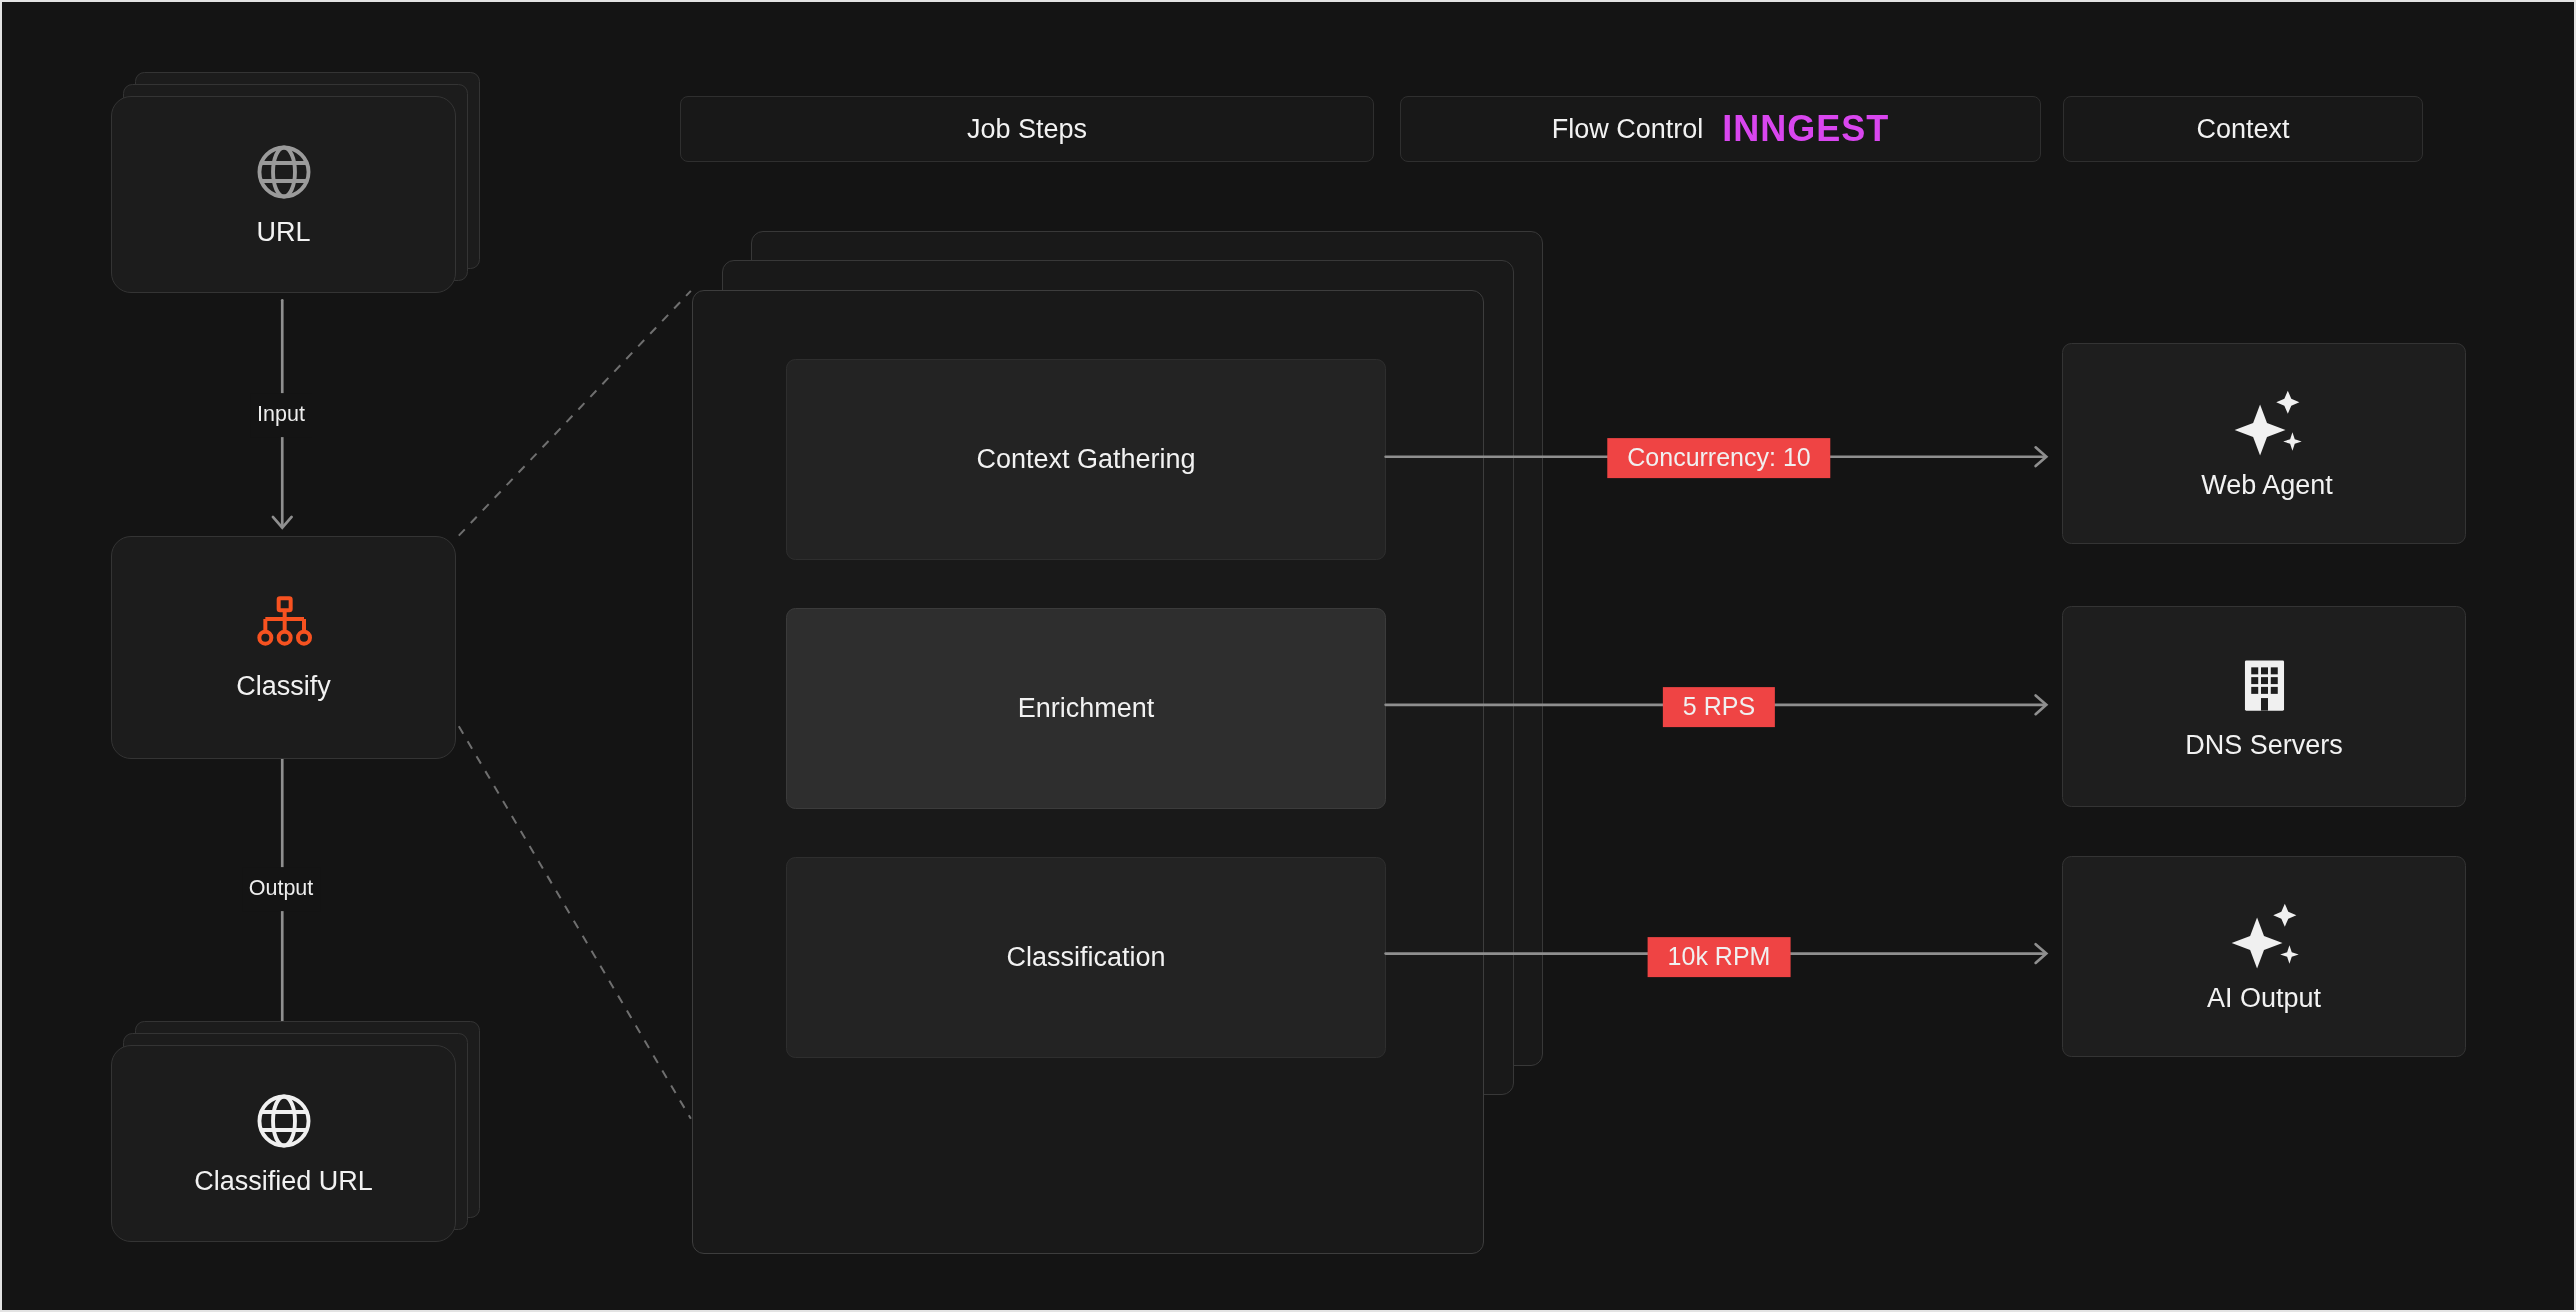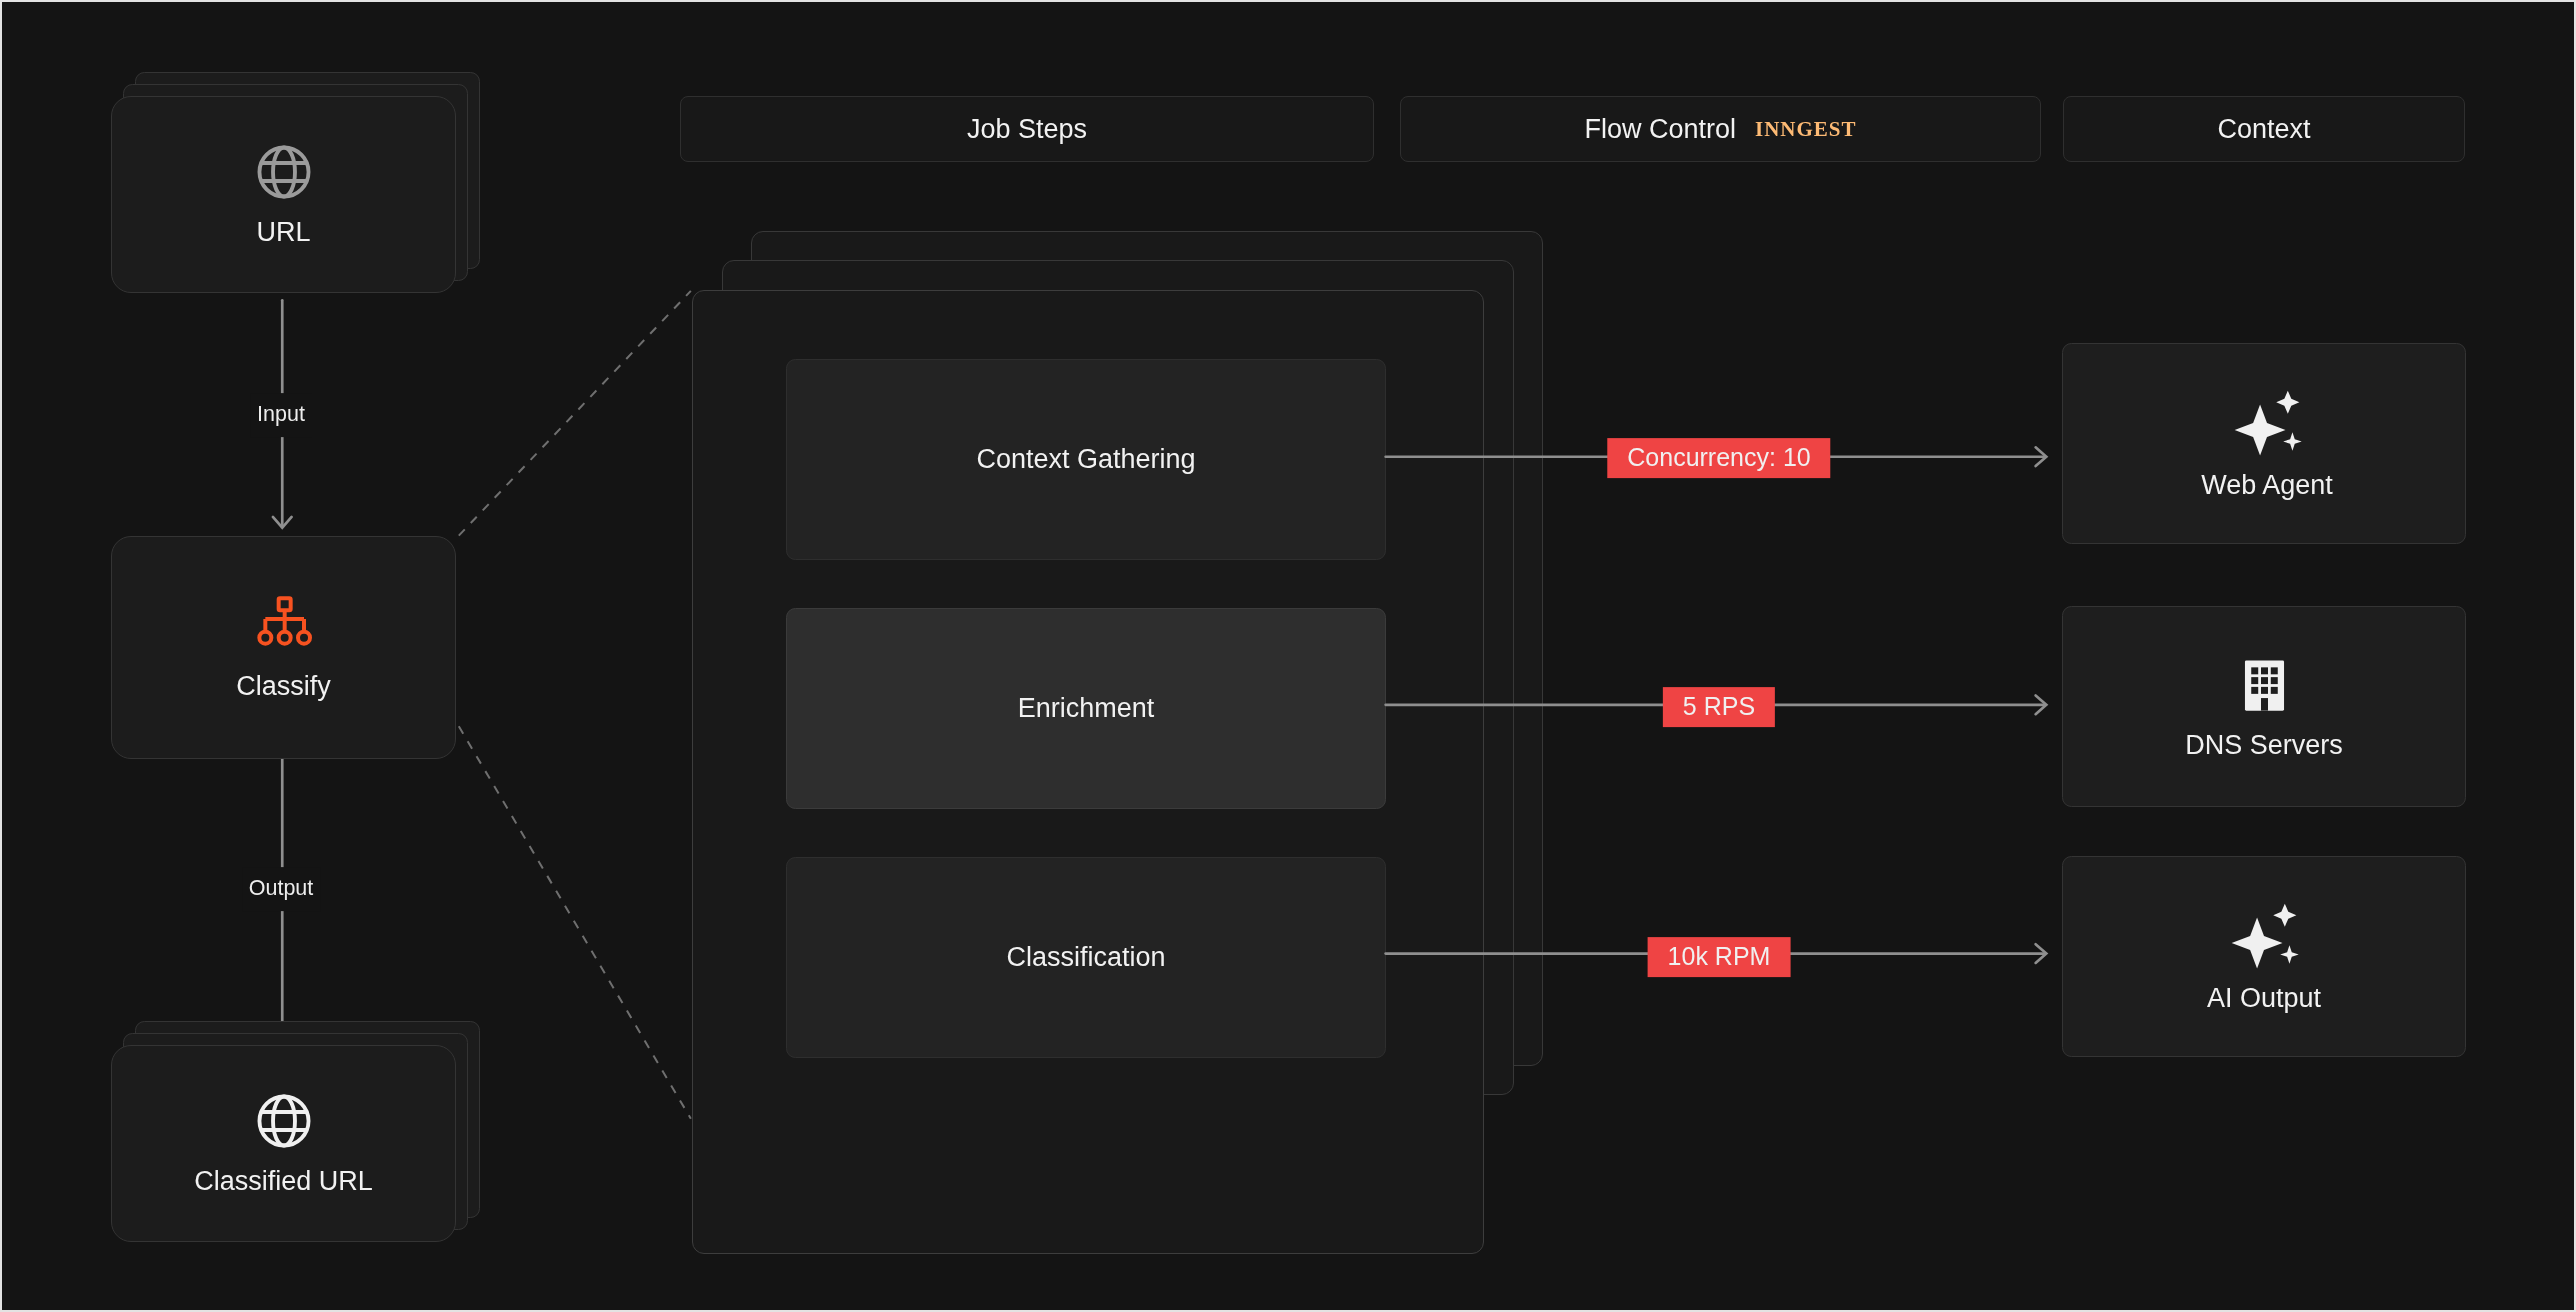--- a/index.html
+++ b/index.html
@@ -34,23 +34,22 @@
     display: flex;
     align-items: center;
     justify-content: center;
     gap: 19px;
     font-size: 27px;
     color: #f2f2f2;
   }
   .logo {
     font-weight: 800;
     letter-spacing: 1px;
-    font-size: 21px;
-    color: #fdba74;
-    font-family: Liberation Serif, serif;
+    font-size: 36px;
+    color: #d946ef;
   }
 
   
   .stack-layer {
     position: absolute;
     width: 345px;
     height: 197px;
     background: #1c1c1c;
     border: 1.3px solid #343434;
     border-radius: 9.4px;
@@ -186,21 +185,21 @@
     </g>
   </svg>
 
   <div class="hdr" style="left:678px; width:694px;align-items:center;">
     <span>Job Steps</span>
   </div>
   <div class="hdr" style="left:1398px; width:641px;">
     <span>Flow Control</span>
     <span class="logo">INNGEST</span>
   </div>
-  <div class="hdr" style="left:2061px; width:402px;">
+  <div class="hdr" style="left:2061px; width:360px;">
     <span>Context</span>
   </div>
 
   <div class="stack-layer" style="left:133px; top:70px;"></div>
   <div class="stack-layer" style="left:121px; top:82px;"></div>
   <div class="card" style="left:109px; top:94px;">
     <svg width="62" height="62" viewBox="0 0 48 48" fill="none" stroke="#9b9b9b" stroke-width="3">
       <circle cx="24" cy="24" r="19"></circle>
       <ellipse cx="24" cy="24" rx="8.5" ry="19"></ellipse>
       <line x1="6.5" y1="17" x2="41.5" y2="17"></line>

